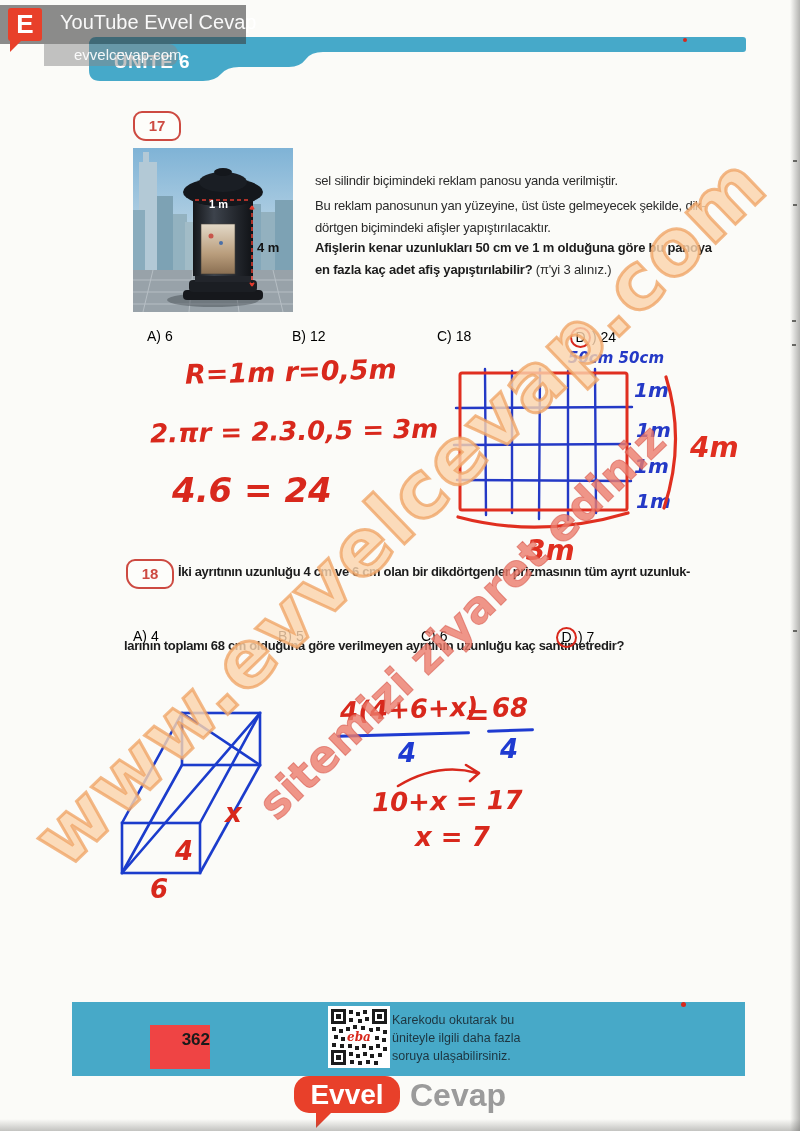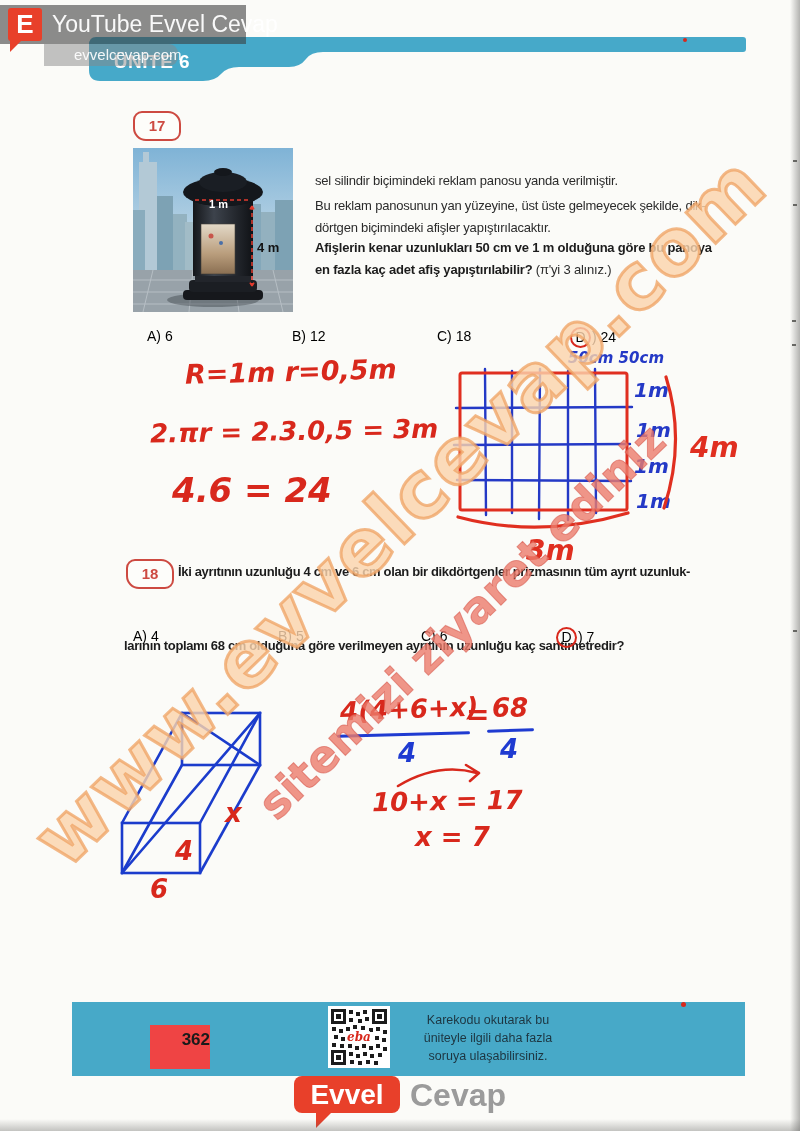--- a/index.html
+++ b/index.html
@@ -12,21 +12,21 @@
   .abs{position:absolute;}
 
   
   .unit-text{position:absolute;left:96px;top:51px;width:112px;text-align:center;
       color:#fff;font-weight:bold;font-size:19px;letter-spacing:.5px;}
   .yt-bar{position:absolute;left:0;top:5px;width:246px;height:39px;background:rgba(58,58,58,0.58);}
   .yt-logo{position:absolute;left:8px;top:8px;width:34px;height:33px;background:#e8402a;
       border-radius:3px;color:#fff;font-weight:bold;font-size:26px;text-align:center;line-height:33px;}
   .yt-logo:after{content:"";position:absolute;left:2px;top:32px;border:6px solid transparent;
       border-top-color:#e8402a;border-left-color:#e8402a;}
-  .yt-title{position:absolute;left:52px;top:11px;color:rgba(255,255,255,0.95);font-size:23px;}
+  .yt-title{position:absolute;left:60px;top:11px;color:rgba(255,255,255,0.95);font-size:20px;}
   .yt-subbar{position:absolute;left:44px;top:44px;width:134px;height:22px;
       background:rgba(135,135,135,0.5);border-radius:0 9px 9px 0;}
   .yt-site{position:absolute;left:50px;top:46px;color:rgba(255,255,255,0.92);font-size:15px;margin-left:24px;}
 
   
   .qbadge{position:absolute;width:44px;height:26px;border:2px solid #cd4a41;border-radius:9px 13px 9px 13px;
       background:#fdfdfa;color:#cd4a41;font-weight:bold;font-size:15px;text-align:center;line-height:26px;}
   .tline{position:absolute;font-size:13px;color:#2b2b2b;letter-spacing:-0.2px;white-space:nowrap;}
   .tbold{font-weight:bold;color:#1c1c1c;}
   .opt{position:absolute;font-size:14px;color:#000000;white-space:nowrap;}
@@ -46,24 +46,24 @@
       letter-spacing:2px;transform:rotate(-44deg);color:rgba(250,211,172,0.82);
       -webkit-text-stroke:3px rgba(239,161,97,0.75);z-index:50;}
   .wm-red{left:172px;top:585px;width:580px;height:74px;line-height:74px;font-size:44px;
       transform:rotate(-44deg);color:rgba(236,124,108,0.8);
       -webkit-text-stroke:1px rgba(214,84,72,0.55);z-index:51;}
 
   
   .foot-band{position:absolute;left:72px;top:1002px;width:673px;height:74px;background:#47a9c8;}
   .pagenum{position:absolute;left:150px;top:1025px;width:60px;height:44px;background:#ef4444;
       text-align:right;line-height:30px;font-weight:bold;font-size:17px;color:#1a1a1a;}
-  .qr-caption{position:absolute;left:408px;top:1011px;width:160px;text-align:center;
+  .qr-caption{position:absolute;left:392px;top:1011px;width:160px;
       font-size:12.5px;line-height:18px;color:#1d3540;}
   .logo-box{position:absolute;left:294px;top:1076px;width:106px;height:37px;background:#e8402a;
-      border-radius:8px;color:#fff;font-weight:bold;font-size:28px;text-align:center;line-height:37px;}
+      border-radius:15px;color:#fff;font-weight:bold;font-size:28px;text-align:center;line-height:37px;}
   .logo-box:after{content:"";position:absolute;left:22px;top:36px;border:8px solid transparent;
       border-top-color:#e8402a;border-left-color:#e8402a;}
   .logo-gray{position:absolute;left:410px;top:1077px;color:#9b9b9b;font-weight:bold;font-size:32px;}
 
   .dot-red{position:absolute;background:#d8281c;border-radius:50%;}
   .scan-dash{position:absolute;background:#6a6a66;width:4px;height:2px;}
 </style>
 </head>
 <body>
 

